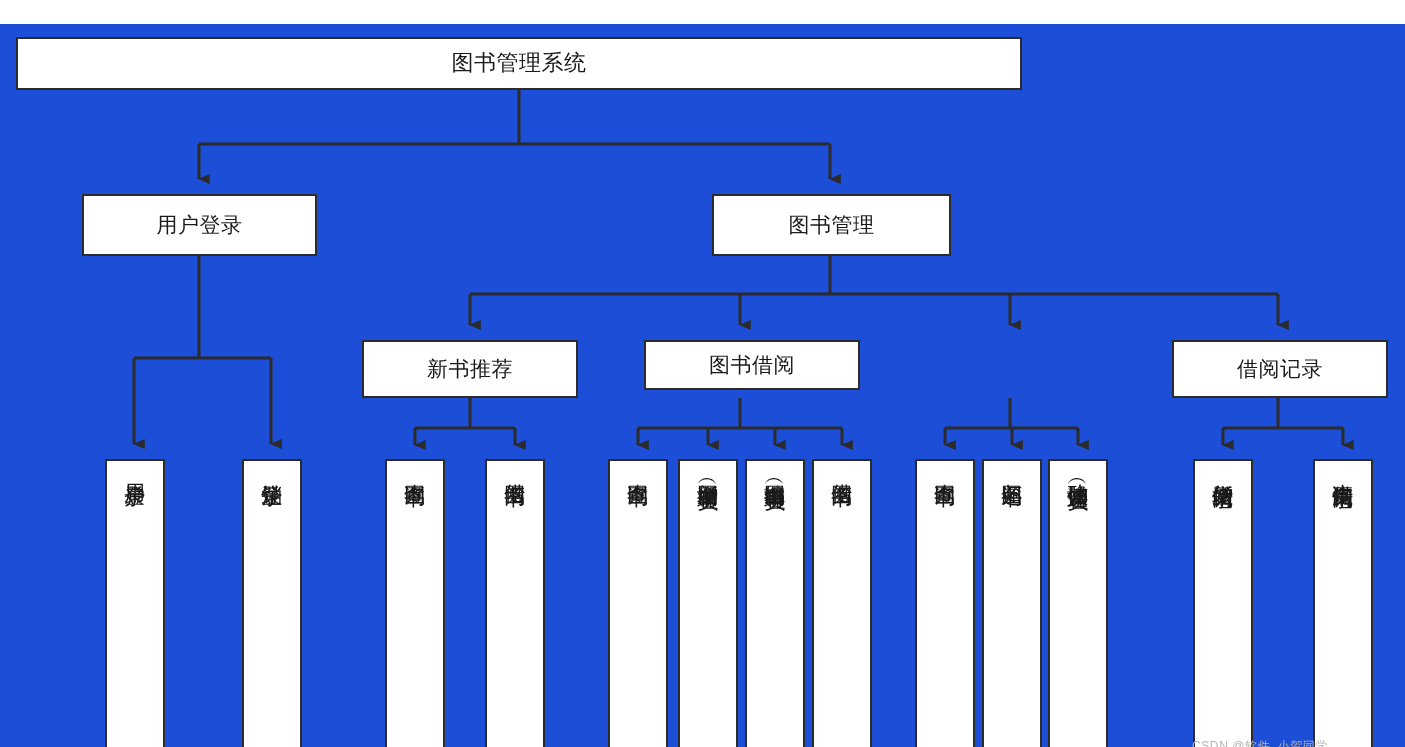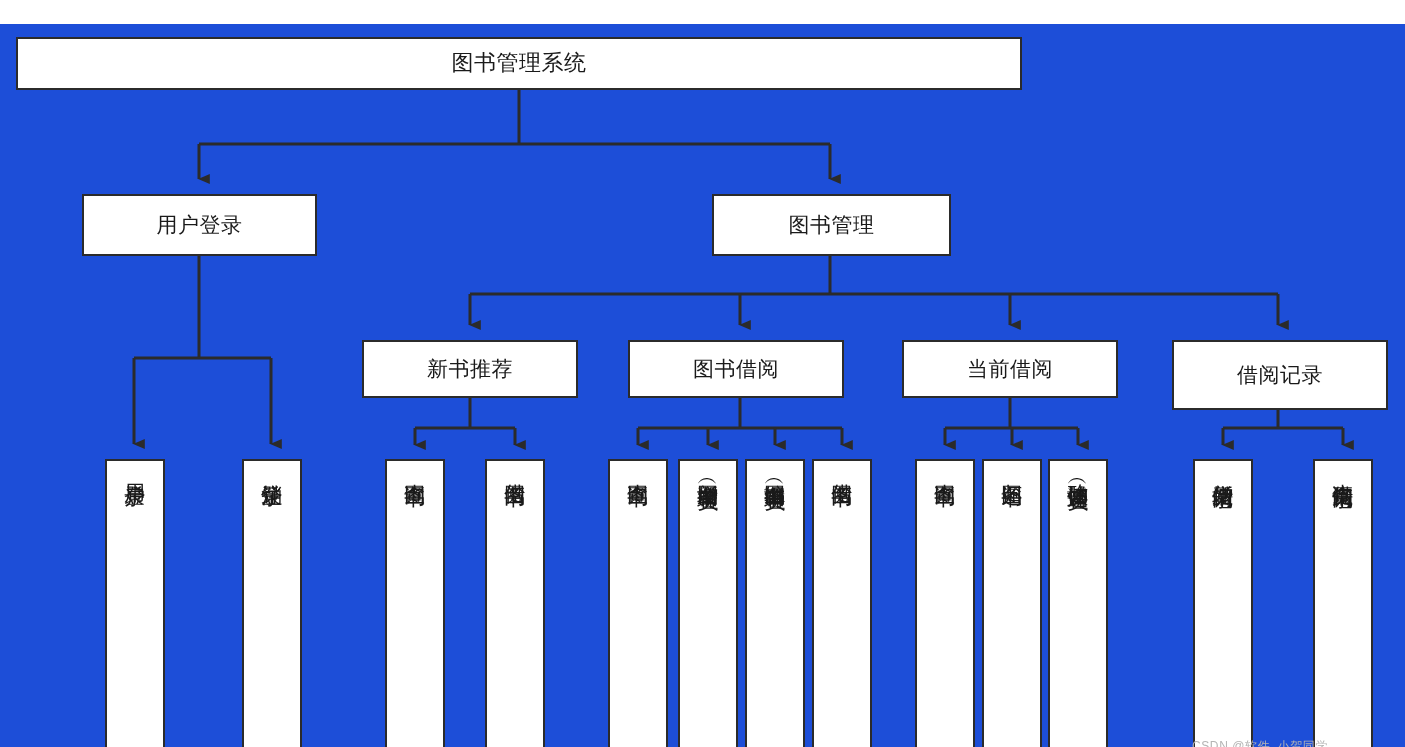--- a/index.html
+++ b/index.html
@@ -130,27 +130,24 @@
   <div class="node node-h" style="left:82px; top:170px; width:235px; height:62px;">
     <span class="node-label">用户登录</span>
   </div>
   <div class="node node-h" style="left:712px; top:170px; width:239px; height:62px;">
     <span class="node-label">图书管理</span>
   </div>
 
   <div class="node node-h" style="left:362px; top:316px; width:216px; height:58px;">
     <span class="node-label">新书推荐</span>
   </div>
-  <div class="node node-h" style="left:628px; top:316px; width:216px; height:58px;">
+  <div class="node node-h" style="left:644px; top:316px; width:216px; height:50px;">
     <span class="node-label">图书借阅</span>
   </div>
-  <div class="node node-h" style="left:902px; top:316px; width:216px; height:58px;">
-    <span class="node-label">当前借阅</span>
-  </div>
-  <div class="node node-h" style="left:1172px; top:316px; width:216px; height:70px;">
+  <div class="node node-h" style="left:1172px; top:316px; width:216px; height:58px;">
     <span class="node-label">借阅记录</span>
   </div>
 
   <div class="node node-v" style="left:105px; top:435px; width:60px; height:300px;">
     <span class="node-label">用户登录</span>
   </div>
   <div class="node node-v" style="left:242px; top:435px; width:60px; height:300px;">
     <span class="node-label">注销登录</span>
   </div>
 

